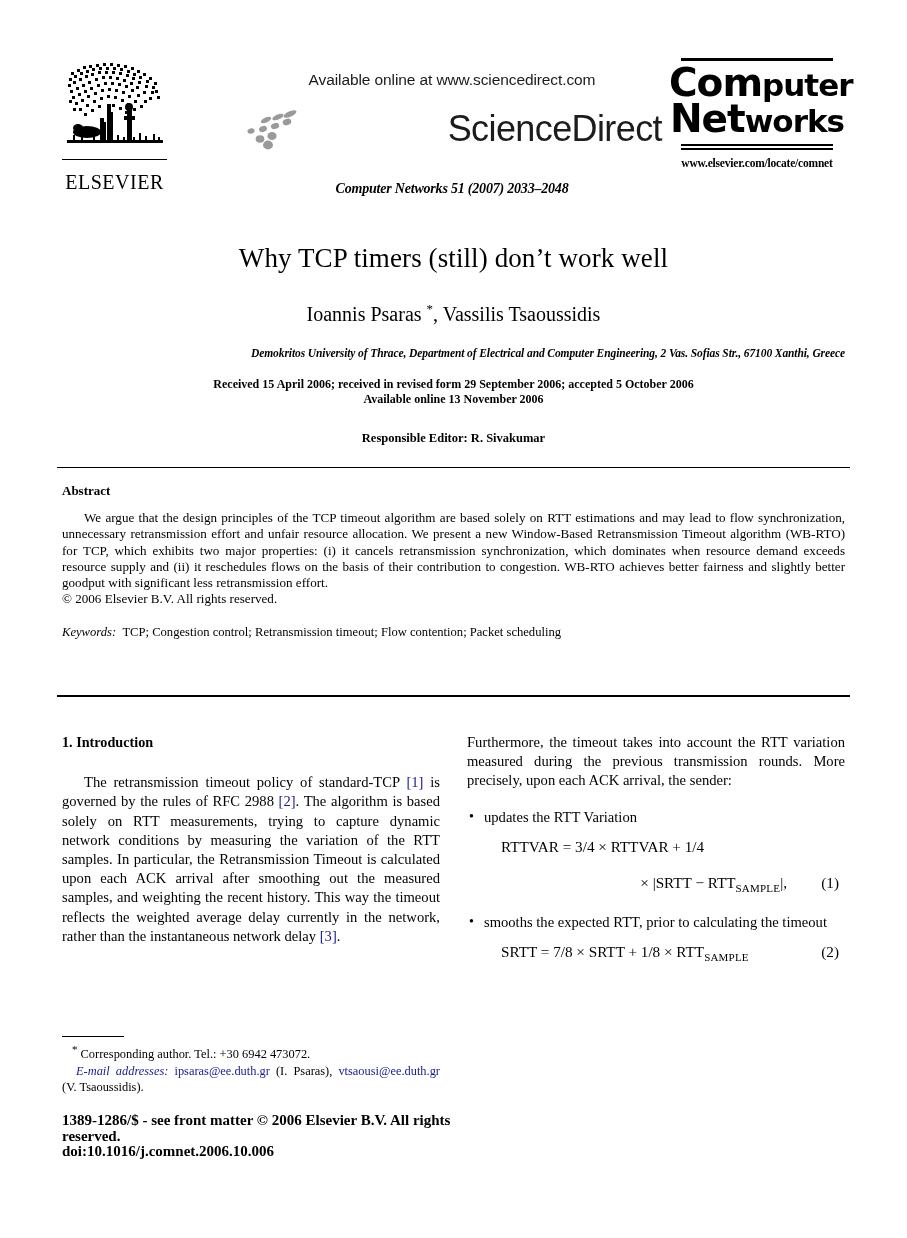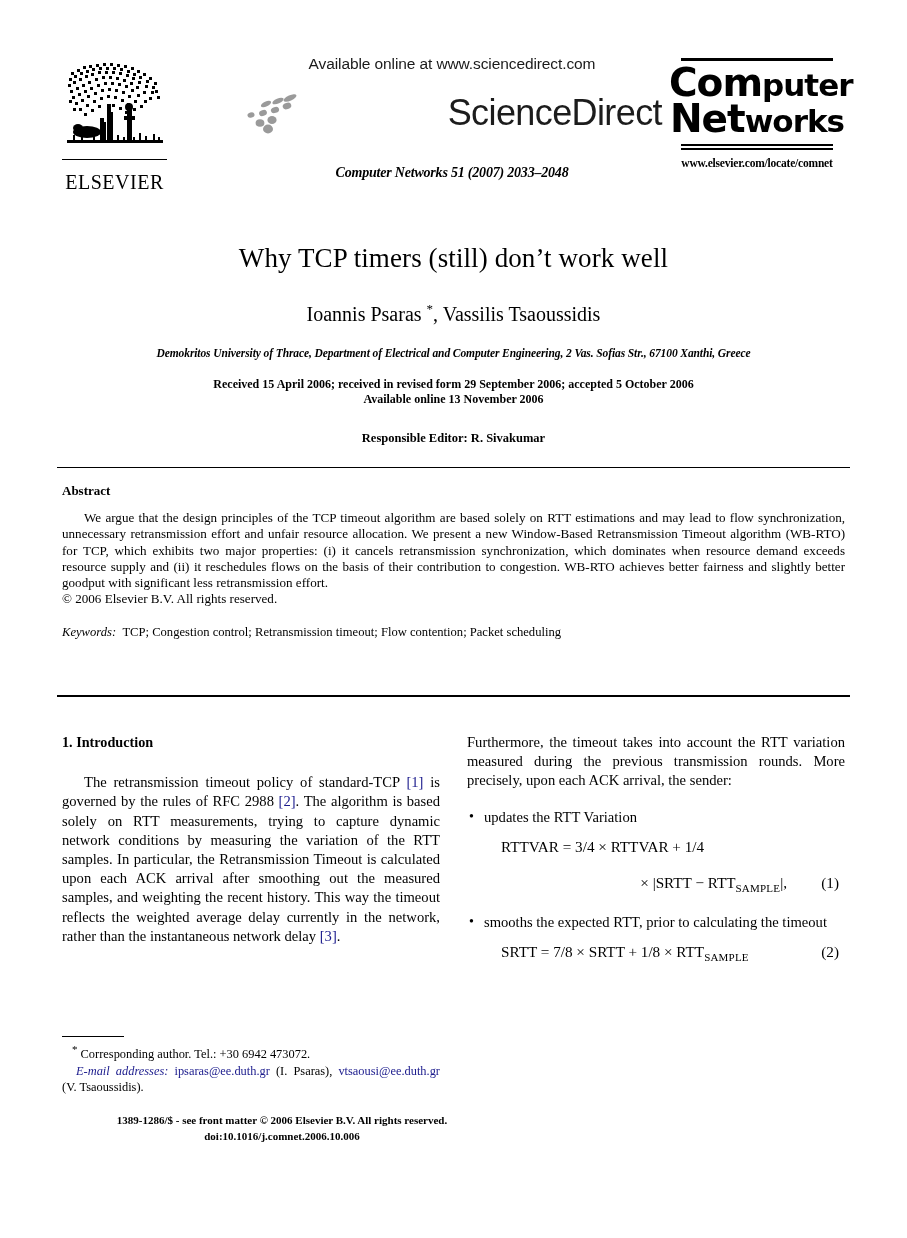--- a/index.html
+++ b/index.html
@@ -53,21 +53,21 @@
     letter-spacing: 0.5px;
     line-height: 22px;
     border-top: 1.5px solid #000;
     padding-top: 11px;
     margin-top: 1px;
   }
 
   .sd-block {
     position: absolute;
     left: 180px;
-    top: 0px;
+    top: 16px;
     width: 420px;
     text-align: center;
   }
   .sd-available {
     font-family: "Liberation Sans", "DejaVu Sans", sans-serif;
     font-size: 15.5px;
     letter-spacing: -0.1px;
     color: #1a1a1a;
   }
   .sd-logo-row {
@@ -157,20 +157,21 @@
     font-size: 20px;
   }
   .authors sup { font-size: 13px; vertical-align: super; }
   .affiliation {
     margin-top: 21px;
     font-family: "Liberation Serif", "DejaVu Serif", serif;
     font-style: italic;
     font-weight: bold;
     font-size: 11.5px;
     letter-spacing: -0.1px;
+    text-align: right;
   }
   .history {
     margin-top: 18px;
     font-family: "Liberation Serif", "DejaVu Serif", serif;
     font-weight: bold;
     font-size: 12px;
     line-height: 15px;
   }
   .editor {
     margin-top: 24px;
@@ -318,24 +319,23 @@
   .fn-em { font-style: italic; color: #1a1a8c; }
   .fn-mail { color: #1a1a8c; }
   .footnote .fn-line2 { text-indent: 14px; text-align: justify; }
 
   .issnblock {
     position: absolute;
     left: 62px;
     top: 1113px;
     width: 440px;
     font-family: "Liberation Serif", "DejaVu Serif", serif;
-    font-size: 11px;
+    font-size: 15px;
     line-height: 15.6px;
     font-weight: bold;
-    text-align: center;
   }
 </style>
 </head>
 <body>
 
 <div class="page">
 
   <div class="masthead">
 
     <div class="elsevier-logo">

